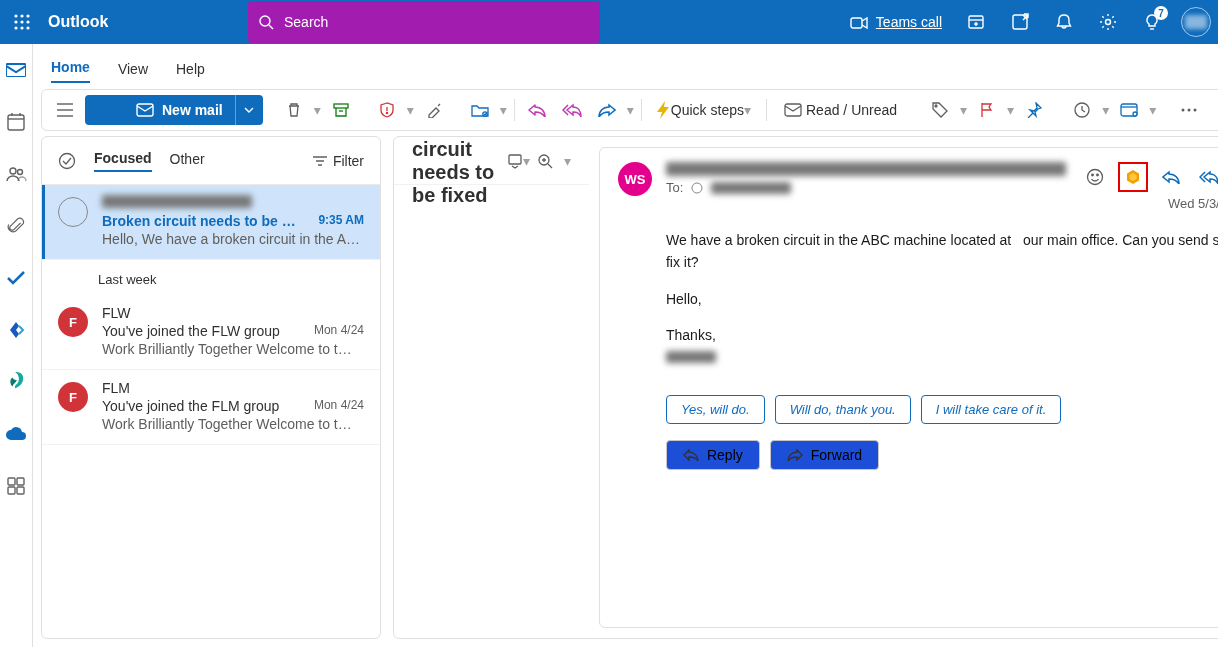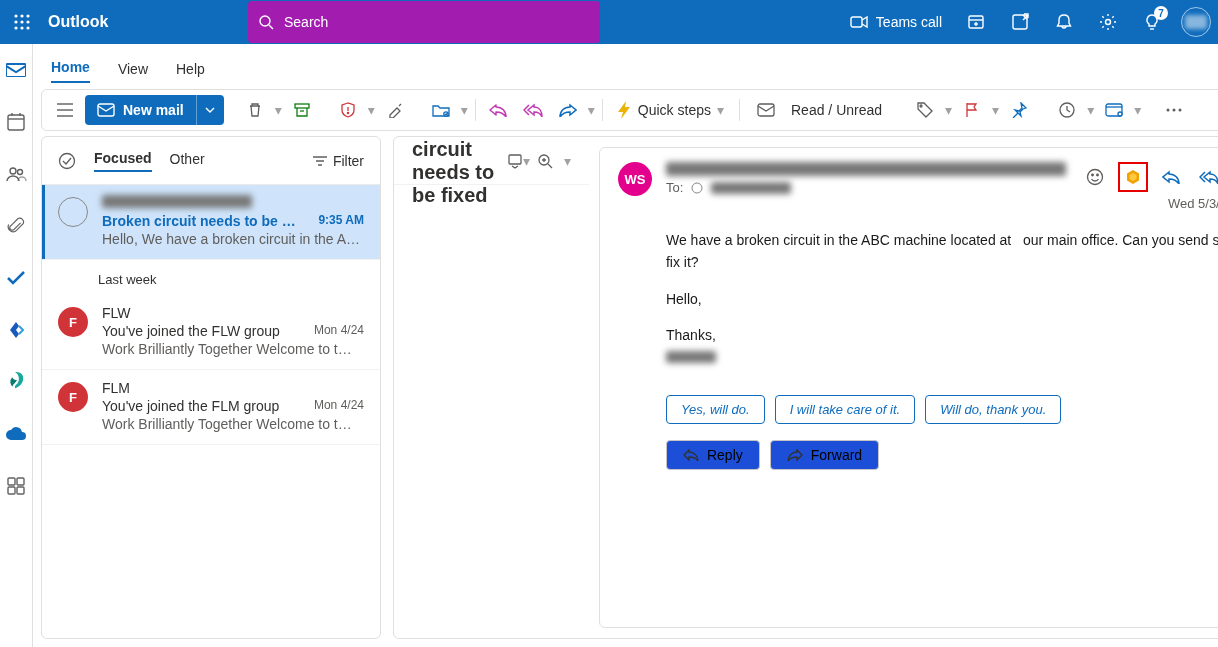--- a/index.html
+++ b/index.html
@@ -6,21 +6,21 @@
   html,body{width:1218px;height:647px;overflow:hidden;background:#fff;font-size:14px;color:#323130;}
   .topbar{height:44px;background:#0F6CBD;display:flex;align-items:center;color:#fff;}
   .waffle{width:44px;height:44px;display:flex;align-items:center;justify-content:center;cursor:pointer;}
   .appname{font-size:16px;font-weight:600;margin-left:4px;width:200px;}
   .searchwrap{width:352px;height:42px;background:#a21caf;border-radius:4px;display:flex;align-items:center;padding:0 10px;color:#fff;}
   .searchwrap svg{margin-right:10px;}
   .searchwrap input{background:transparent;border:none;outline:none;color:#fff;font-size:14px;flex:1;}
   .searchwrap input::placeholder{color:#fff;}
   .topright{margin-left:auto;display:flex;align-items:center;height:44px;}
   .topicon{width:44px;height:44px;display:flex;align-items:center;justify-content:center;cursor:pointer;position:relative;}
-  .teamscall{display:flex;align-items:center;gap:8px;padding:0 12px;cursor:pointer;}
+  .teamscall{display:flex;align-items:flex-end;gap:8px;padding:0 12px;cursor:pointer;text-decoration:underline;}
   .badge7{position:absolute;top:6px;right:6px;background:#fff;color:#0F6CBD;font-size:10px;border-radius:8px;min-width:14px;height:14px;display:flex;align-items:center;justify-content:center;font-weight:600;}
   .avatar-ring{width:30px;height:30px;border:1px solid rgba(255,255,255,.6);border-radius:50%;display:flex;align-items:center;justify-content:center;}
   .avatar-blur{width:22px;height:14px;background:rgba(255,255,255,.5);filter:blur(2px);border-radius:2px;}
 
   .columns{display:flex;height:calc(647px - 44px);}
   .leftrail{width:50px;border-right:1px solid #e1dfdd;display:flex;flex-direction:column;align-items:center;padding-top:10px;gap:20px;}
   .railicon{width:32px;height:32px;display:flex;align-items:center;justify-content:center;cursor:pointer;border-radius:4px;}
   .railicon.active svg{color:#0F6CBD;}
   .railicon svg{color:#616161;}
 
@@ -29,26 +29,26 @@
   .tab{padding-bottom:6px;cursor:pointer;font-size:14px;color:#323130;}
   .tab.active{font-weight:600;border-bottom:2px solid #0F6CBD;color:#0F6CBD;}
 
   .ribbon{height:42px;margin:5px 8px;border:1px solid #e1dfdd;border-radius:6px;display:flex;align-items:center;padding:0 8px;gap:5px;position:relative;}
   .smico{width:30px;height:30px;display:flex;align-items:center;justify-content:center;cursor:pointer;border-radius:4px;color:#605e5c;}
   .smico.blue{color:#0F6CBD;}
   .smico.pink{color:#c239b3;}
   .smico.red{color:#d13438;}
   .smico.green{color:#107c10;}
   .divsep{width:1px;height:22px;background:#e1dfdd;margin:0 2px;}
-  .newmail{height:30px;background:#0F6CBD;color:#fff;border-radius:4px;display:flex;align-items:center;cursor:pointer;overflow:hidden;}
+  .newmail{height:30px;background:#0F6CBD;color:#fff;border-radius:4px;display:flex;align-items:center;cursor:pointer;overflow:hidden;padding-left:39px;}
   .newmail .lbl{display:flex;align-items:center;gap:8px;padding:0 12px;font-weight:600;}
   .newmail .dd{width:28px;height:30px;display:flex;align-items:center;justify-content:center;border-left:1px solid rgba(255,255,255,.35);}
-  .quicksteps{height:30px;border:none;display:flex;align-items:center;gap:6px;padding:0 8px;cursor:pointer;border-radius:4px;}
+  .quicksteps{height:30px;border:none;display:flex;align-items:center;padding:0 8px;cursor:pointer;border-radius:4px;}
   .quicksteps .bolt{color:#eab308;}
-  .readunread{display:flex;align-items:center;gap:16px;padding:0 10px;cursor:pointer;}
+  .readunread{display:flex;align-items:center;gap:4px;padding:0 10px;cursor:pointer;}
   .chev{opacity:.45;}
   .chev-scroll{position:absolute;right:-14px;top:8px;color:#888;cursor:pointer;}
 
   .panes{flex:1;display:flex;gap:12px;padding:0 8px 8px 8px;min-height:0;}
   .listpane{width:340px;border:1px solid #e1dfdd;border-radius:6px;display:flex;flex-direction:column;overflow:hidden;}
   .listhdr{height:48px;display:flex;align-items:center;padding:0 16px;gap:18px;border-bottom:1px solid #edebe9;}
   .selcircle{width:18px;height:18px;color:#605e5c;}
   .pill{cursor:pointer;padding-bottom:4px;font-size:14px;}
   .pill.active{font-weight:600;border-bottom:2px solid #0F6CBD;}
   .filter{margin-left:auto;display:flex;align-items:center;gap:6px;cursor:pointer;color:#323130;}
@@ -516,22 +516,22 @@
           </div>
 
           <div class="bodytxt">
             <p>We have a broken circuit in the ABC machine located at&nbsp;&nbsp; our main office. Can you send someone to fix it?</p>
             <p>Hello,</p>
             <p><span>Thanks,</span><br><span class="blurtext" style="width:50px;height:12px;margin-top:4px"></span></p>
           </div>
 
           <div class="suggests">
             <button class="sugg">Yes, will do.</button>
+            <button class="sugg">Will do, thank you.</button>
             <button class="sugg">I will take care of it.</button>
-            <button class="sugg">Will do, thank you.</button>
           </div>
 
           <div class="replyrow">
             <button class="replybtn">
                 <svg width="16" height="12" viewBox="0 0 16 12" fill="none" stroke="#323130" stroke-width="1.4">
                   <path d="M6 1 1 6l5 5V8c4 0 7 1 9 4 0-5-4-9-9-9V1z"></path>
                 </svg>
                 <span>Reply</span>
               </button>
             <button class="replybtn">

